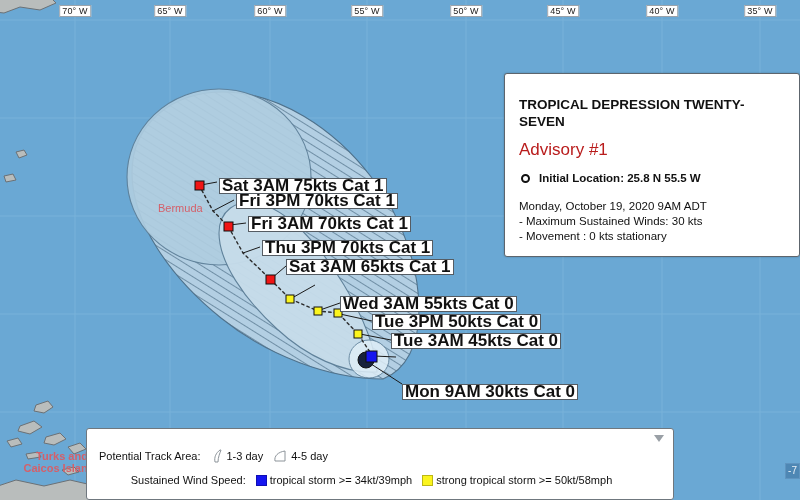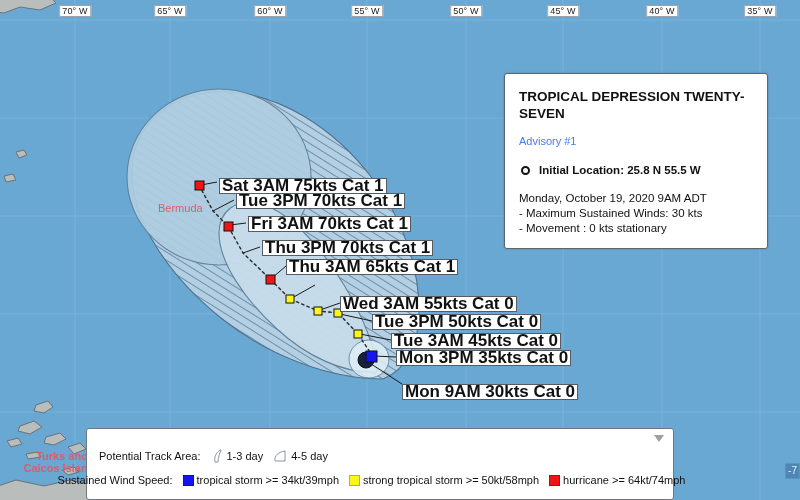--- a/index.html
+++ b/index.html
@@ -63,39 +63,39 @@
   .placelabel.two {
     text-align: center;
     font-weight: normal;
   }
 
   
   #infopanel {
     position: absolute;
     left: 504px;
     top: 73px;
-    width: 264px;
+    width: 296px;
     background: #ffffff;
     border: 1px solid #5d656d;
     border-radius: 3px;
     box-sizing: border-box;
-    padding: 14px 14px 12px 14px;
+    padding: 22px 14px 12px 14px;
     box-shadow: 0 0 2px rgba(0,0,0,0.25);
   }
   #infopanel .title {
     font-size: 13.5px;
     line-height: 17px;
     font-weight: bold;
     color: #111;
     margin: 0 0 12px 0;
   }
   #infopanel .advisory {
-    font-size: 11px;
+    font-size: 17px;
     line-height: 15px;
-    color: #3b82f6;
+    color: #b91c1c;
     margin: 0 0 14px 0;
   }
   #infopanel .locrow {
     display: flex;
     align-items: center;
     gap: 9px;
     margin-bottom: 14px;
   }
   #infopanel .locrow .glyph {
     display: inline-block;
@@ -294,28 +294,27 @@
   <div class="lonlabel" style="left:662px">40° W</div>
   <div class="lonlabel" style="left:760px">35° W</div>
 
   <div class="placelabel" style="left:158px; top:202px">Bermuda</div>
   <div class="placelabel two" style="left:4px; top:450px; width:116px; font-weight:bold">
     <div>Turks and</div>
     <div>Caicos Islands</div>
   </div>
 
   <div class="ptlabel" style="left:219px; top:178px">Sat 3AM 75kts Cat 1</div>
-  <div class="ptlabel" style="left:236px; top:193px">Tue 3PM 70kts Cat 1</div>
+  <div class="ptlabel" style="left:236px; top:193px">Fri 3PM 70kts Cat 1</div>
   <div class="ptlabel" style="left:248px; top:216px">Fri 3AM 70kts Cat 1</div>
   <div class="ptlabel" style="left:262px; top:240px">Thu 3PM 70kts Cat 1</div>
-  <div class="ptlabel" style="left:286px; top:259px">Thu 3AM 65kts Cat 1</div>
+  <div class="ptlabel" style="left:286px; top:259px">Sat 3AM 65kts Cat 1</div>
   <div class="ptlabel" style="left:340px; top:296px">Wed 3AM 55kts Cat 0</div>
   <div class="ptlabel" style="left:372px; top:314px">Tue 3PM 50kts Cat 0</div>
   <div class="ptlabel" style="left:391px; top:333px">Tue 3AM 45kts Cat 0</div>
-  <div class="ptlabel" style="left:396px; top:350px">Mon 3PM 35kts Cat 0</div>
   <div class="ptlabel" style="left:402px; top:384px">Mon 9AM 30kts Cat 0</div>
 
   <div id="infopanel">
     <div class="title">TROPICAL DEPRESSION TWENTY-SEVEN</div>
     <div class="advisory">Advisory #1</div>
     <div class="locrow">
       <span class="glyph"></span>
       <span class="loctext">Initial Location: 25.8 N 55.5 W</span>
     </div>
     <div class="metaline">Monday, October 19, 2020  9AM ADT</div>
@@ -350,22 +349,18 @@
       <span class="item">
         <span class="swatch" style="background:#1515f0"></span>
         <span class="txt">tropical storm &gt;= 34kt/39mph</span>
       </span>
 
       <span class="item">
         <span class="swatch" style="background:#fbf51e"></span>
         <span class="txt">strong tropical storm &gt;= 50kt/58mph</span>
       </span>
 
-      <span class="item">
-        <span class="swatch" style="background:#f01515"></span>
-        <span class="txt">hurricane &gt;= 64kt/74mph</span>
-      </span>
     </div>
   </div>
 
   <div id="edgelabel">-7</div>
 
 </div>
 
 </body></html>

